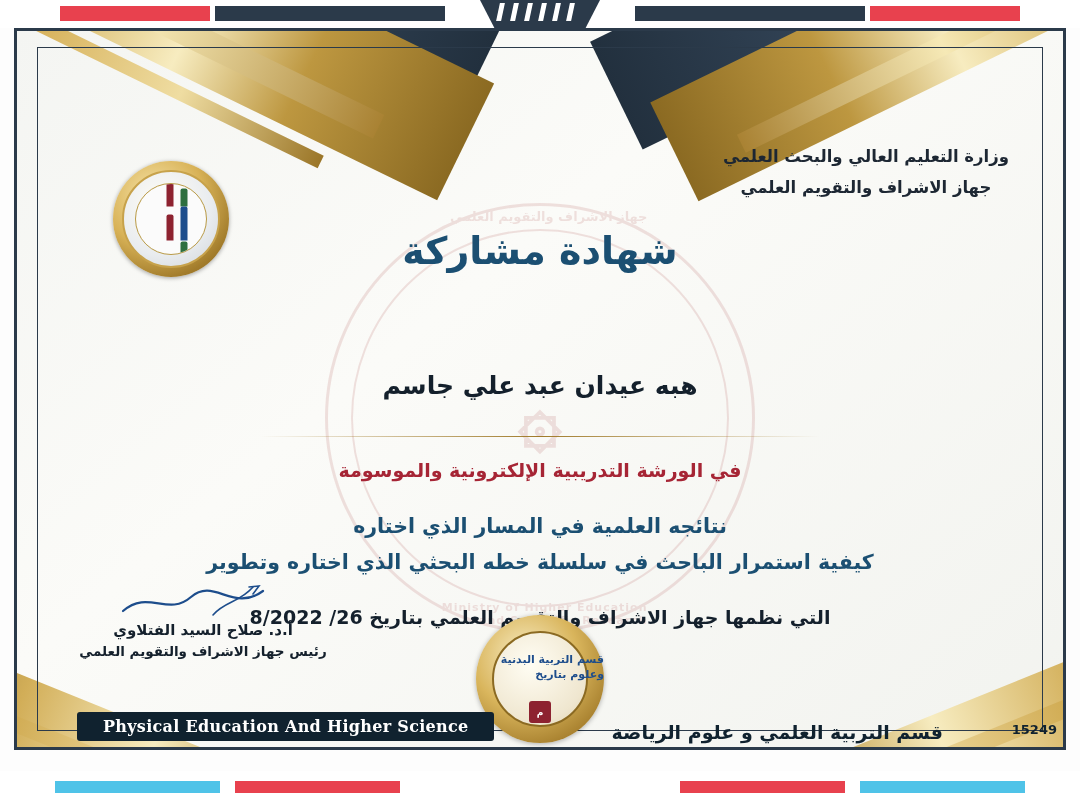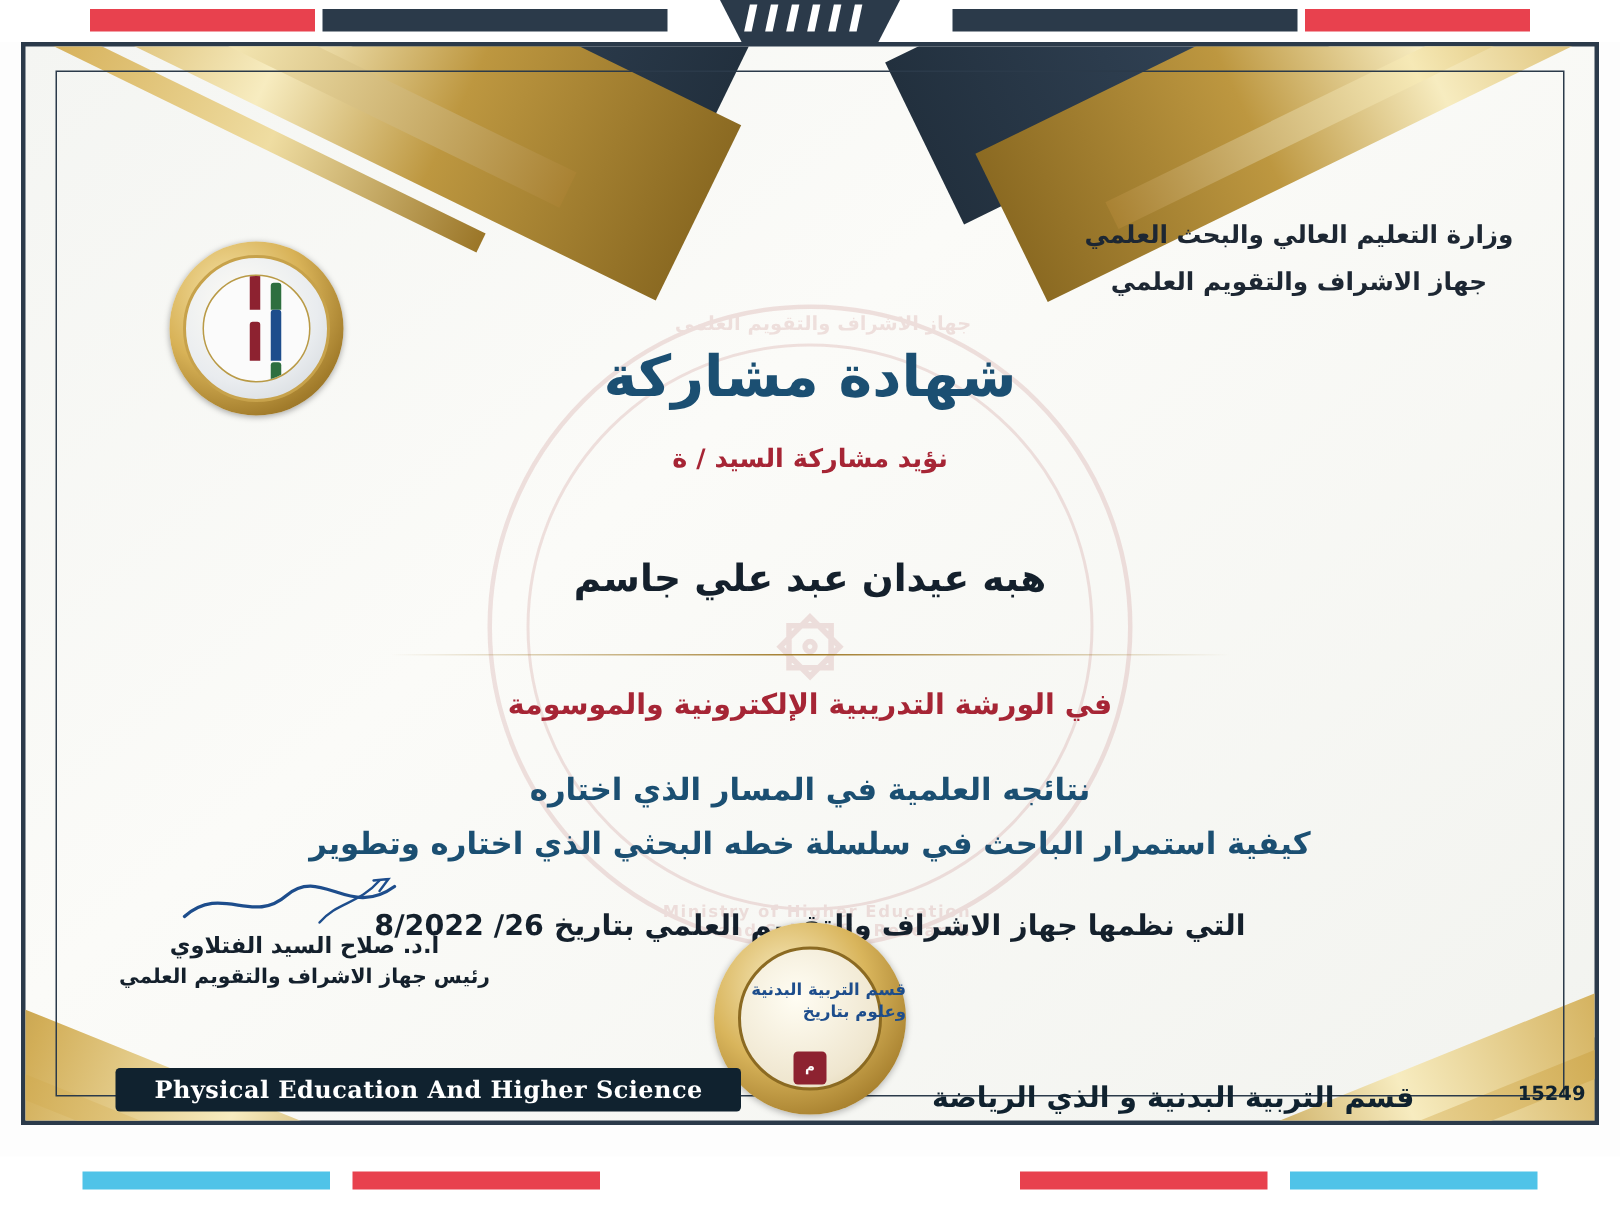--- a/index.html
+++ b/index.html
@@ -337,21 +337,20 @@
     </div>
 
     <div class="content">
 
       <div class="ministry">
         <div>وزارة التعليم العالي والبحث العلمي</div>
         <div>جهاز الاشراف والتقويم العلمي</div>
       </div>
 
       <div class="title">شهادة مشاركة</div>
-      <div class="subtitle">نؤيد مشاركة السيد / ة</div>
       <div class="recipient">هبه عيدان عبد علي جاسم</div>
 
       <div class="divider"></div>
 
       <div class="line-workshop">في الورشة التدريبية الإلكترونية والموسومة</div>
 
       <div class="line-topic">
         <div>نتائجه العلمية في المسار الذي اختاره</div>
         <div>كيفية استمرار الباحث في سلسلة خطه البحثي الذي اختاره وتطوير</div>
       </div>
@@ -375,21 +374,21 @@
       <div class="ring-outer"></div>
       <div class="ring-inner"></div>
       <div class="seal-ar">
         <div>قسم التربية البدنية</div>
         <div>وعلوم بتاريخ</div>
       </div>
       <div class="seal-badge">م</div>
     </div>
 
     <div class="footer-en">Physical Education  And Higher Science</div>
-    <div class="footer-ar">قسم التربية البدنية و الذي الرياضة</div>
+    <div class="footer-ar">قسم التربية العلمي و علوم الرياضة</div>
     <div class="serial">15249</div>
 
   </div>
 
   <div class="bottom-bar">
     <div class="seg bb-1"></div>
     <div class="seg bb-2"></div>
     <div class="seg bb-3"></div>
     <div class="seg bb-4"></div>
   </div>

